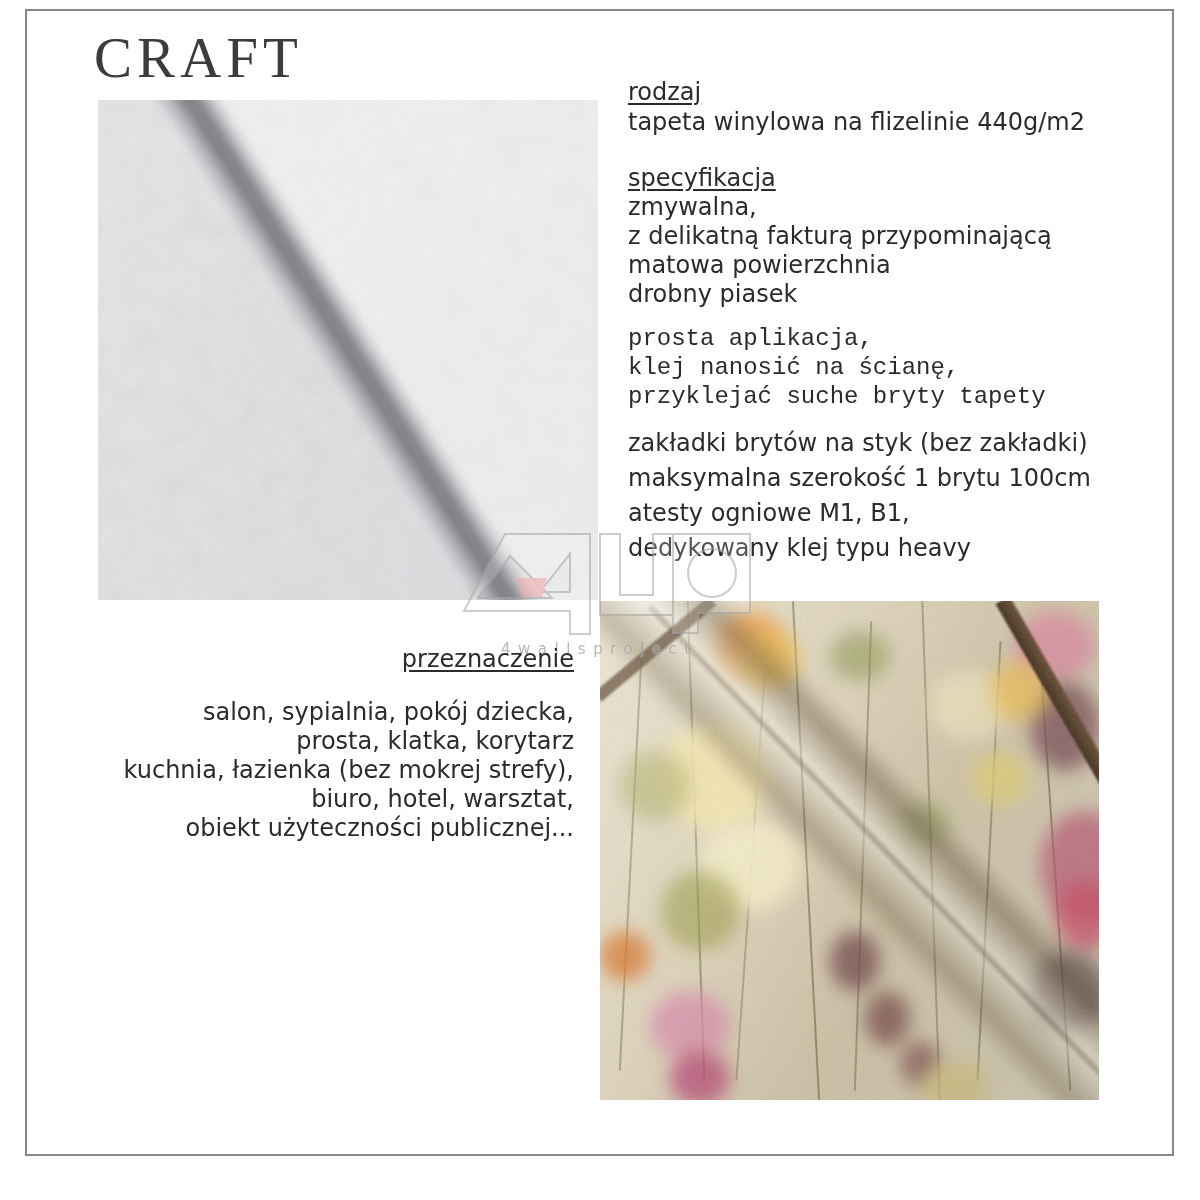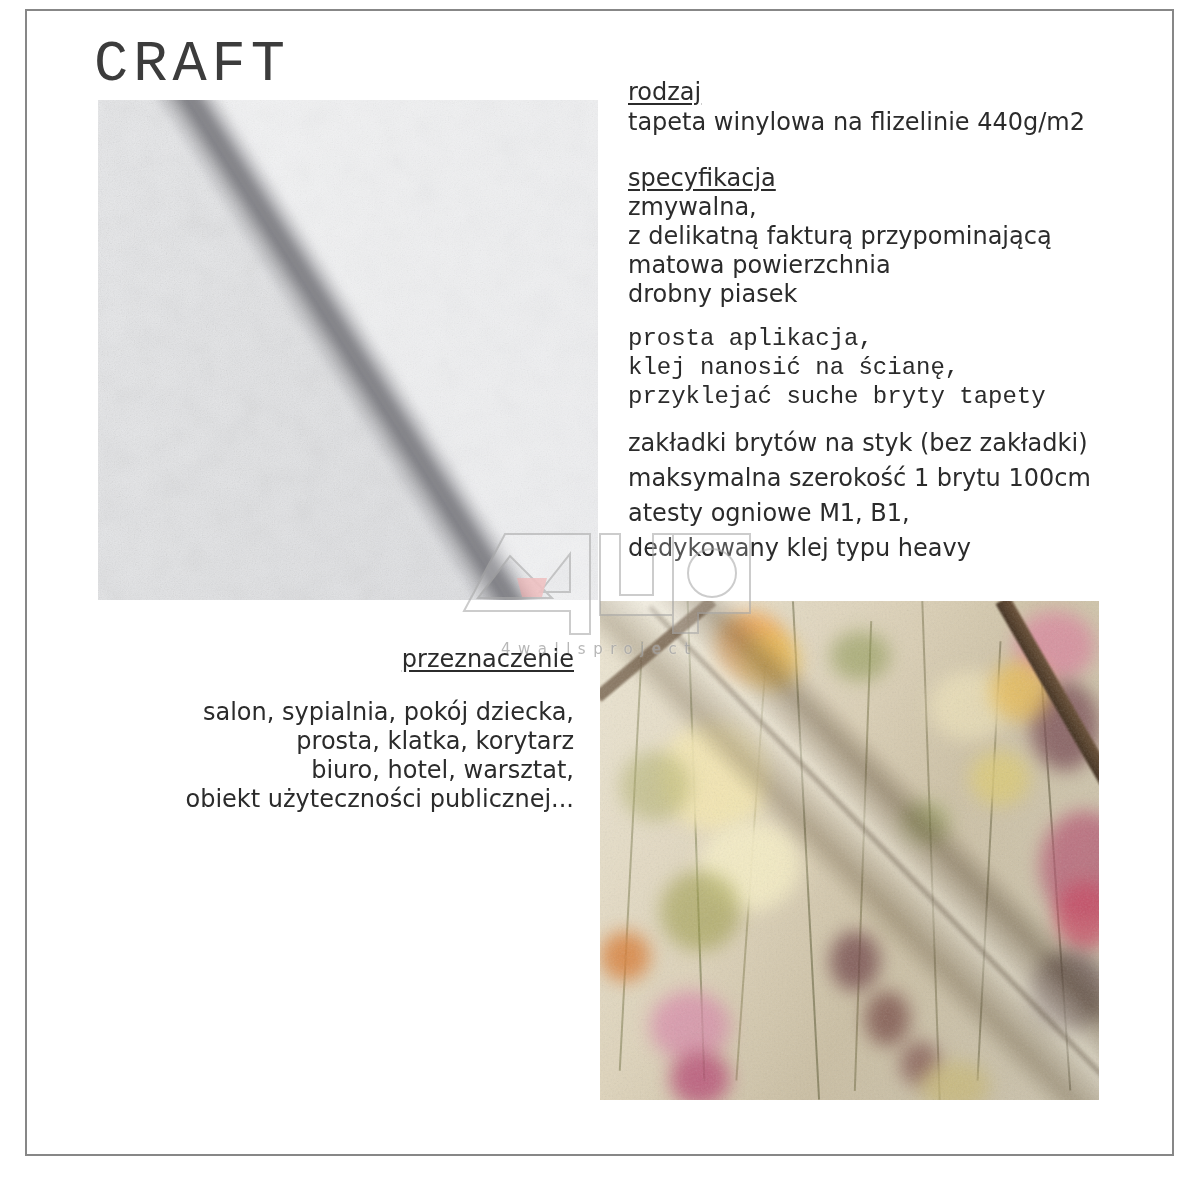--- a/index.html
+++ b/index.html
@@ -9,22 +9,22 @@
     background:#ffffff;
     font-family:"DejaVu Sans","Liberation Sans",sans-serif;
     color:#2b2b2b;
     overflow:hidden;
   }
   .frame{
     position:absolute;left:25px;top:9px;width:1149px;height:1147px;
     border:2px solid #878787;box-sizing:border-box;
   }
   .title{
-    position:absolute;left:94px;top:36px;
-    font-family:Liberation Mono, monospace;
+    position:absolute;left:94px;top:28px;
+    font-family:Liberation Serif, serif;
     font-weight:300;font-size:57px;line-height:1.05;
     letter-spacing:5px;color:#3c3c3c;
   }
   
   .texture-img{
     position:absolute;left:98px;top:100px;width:500px;height:500px;
     background:linear-gradient(115deg,#f0f1f3 0%,#eaebed 45%,#e6e7ea 100%);
     overflow:hidden;
   }
   .texture-img svg.noise{position:absolute;left:0;top:0;}
@@ -163,20 +163,21 @@
       <span>atesty ogniowe M1, B1,</span>
       <span>dedykowany klej typu heavy</span>
     </div>
   </div>
 
   <div class="dest">
     <div class="heading">przeznaczenie</div>
     <div class="lines">
       <span>salon, sypialnia, pokój dziecka,</span>
       <span>prosta, klatka, korytarz</span>
+      <span>kuchnia, łazienka (bez mokrej strefy),</span>
       <span>biuro, hotel, warsztat,</span>
       <span>obiekt użyteczności publicznej...</span>
     </div>
   </div>
 
   <div class="floral-img">
 
     <div class="stem" style="left:30px;top:40px;height:430px;background:rgba(100,100,50,0.45);transform:rotate(3deg);"></div>
     <div class="stem" style="left:95px;top:0px;height:480px;background:rgba(90,95,45,0.5);transform:rotate(-2deg);"></div>
     <div class="stem" style="left:150px;top:60px;height:420px;background:rgba(110,105,55,0.4);transform:rotate(4deg);"></div>

